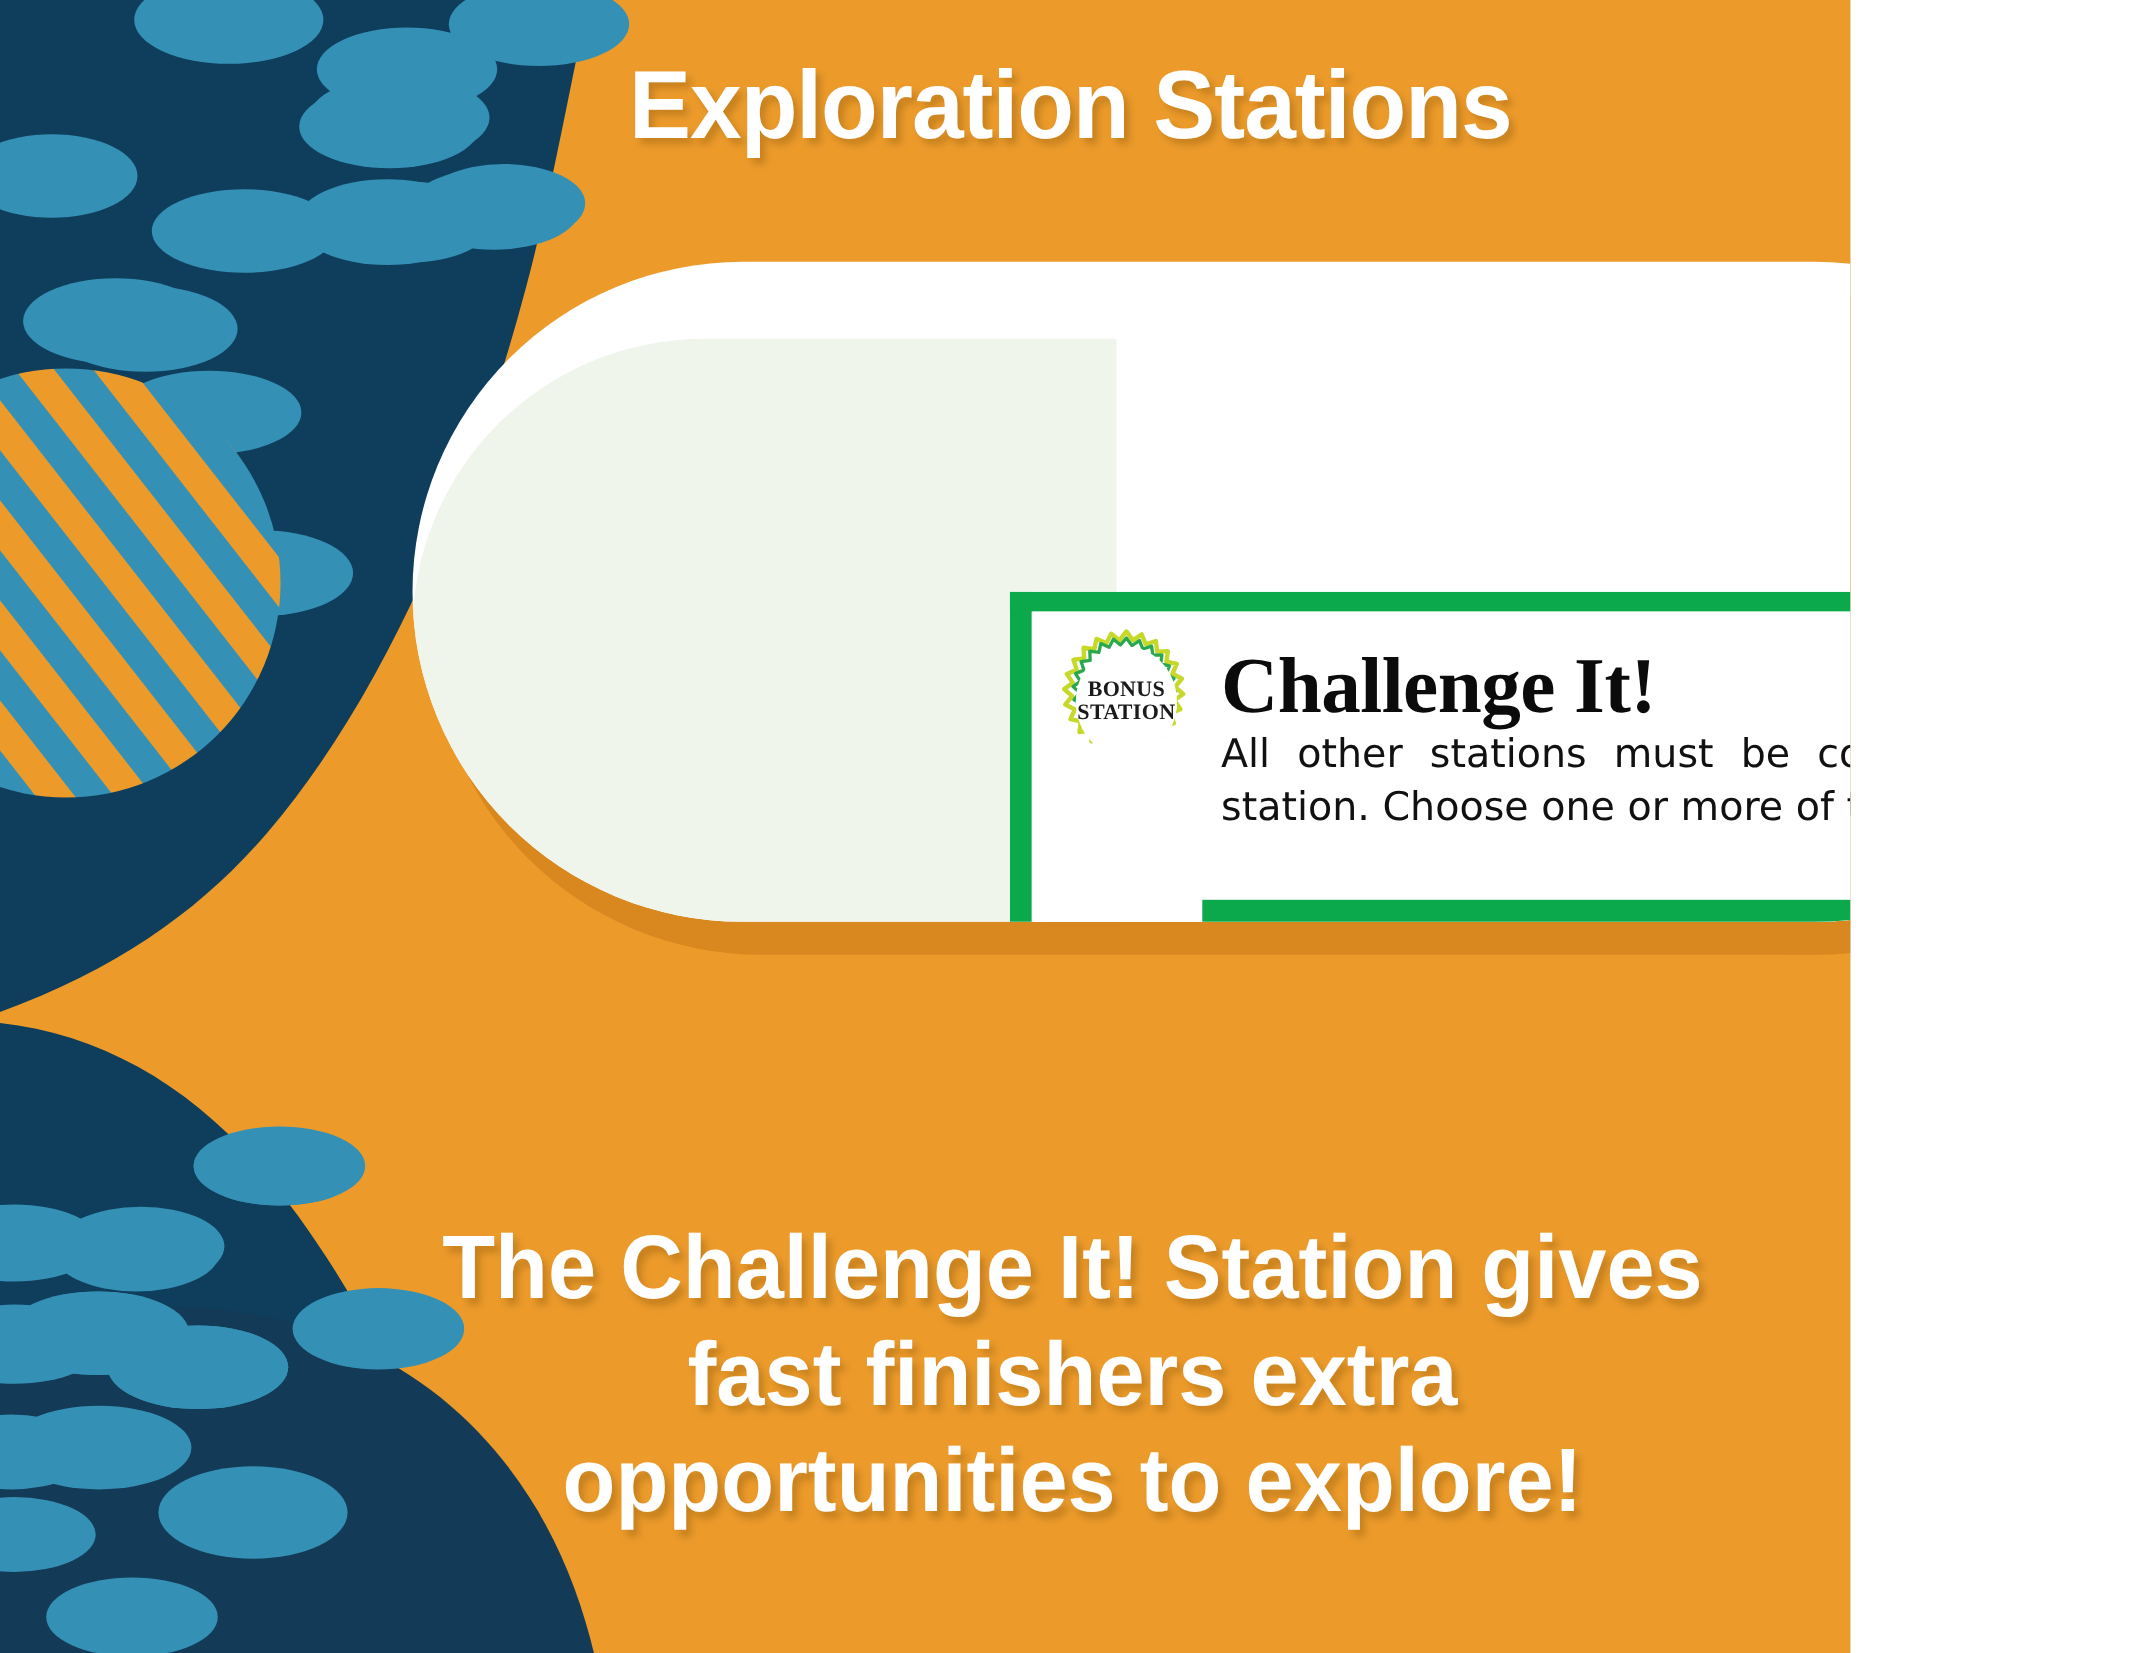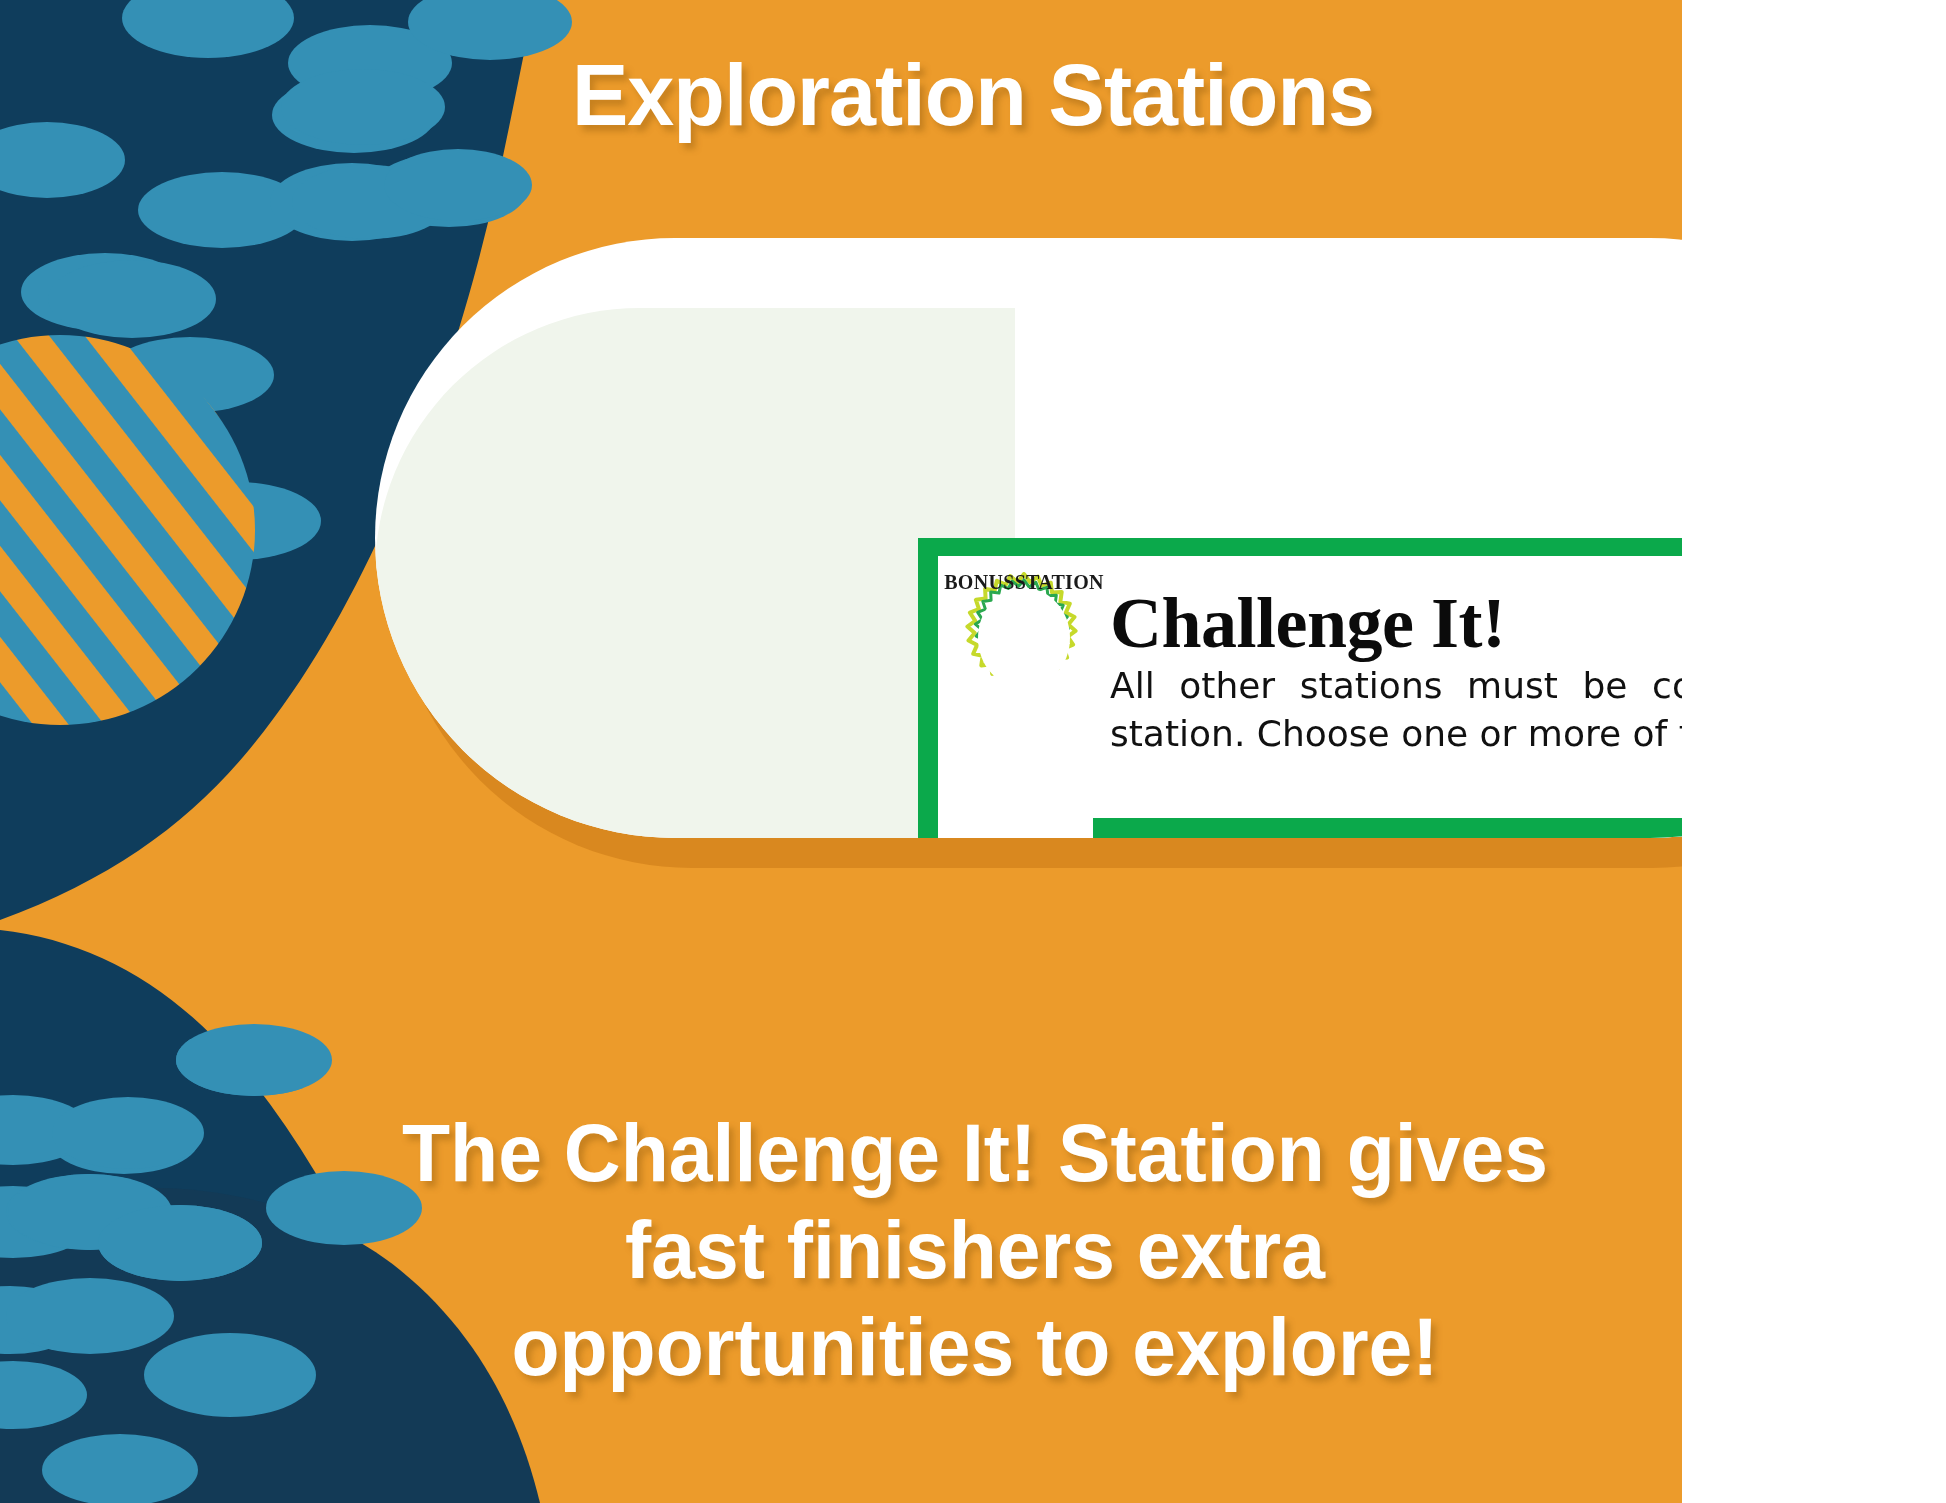--- a/index.html
+++ b/index.html
@@ -108,21 +108,22 @@
     left: 20px;
     top: 16px;
     width: 132px;
     height: 132px;
   }
   .badge svg { display: block; }
   .badge-text {
     position: absolute;
     left: 0; top: 0; right: 0; bottom: 0;
     display: flex;
-    flex-direction: row;
+    flex-direction: column;
+    align-items: center;
     justify-content: center;
     font-family: "Liberation Serif", serif;
     font-weight: bold;
     font-size: 20px;
     line-height: 1.06;
     color: #1a1a1a;
     letter-spacing: 0.3px;
   }
 
   .sheet-title {

